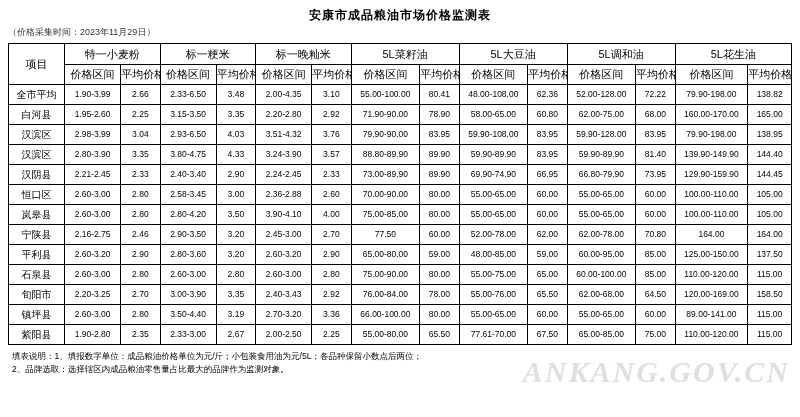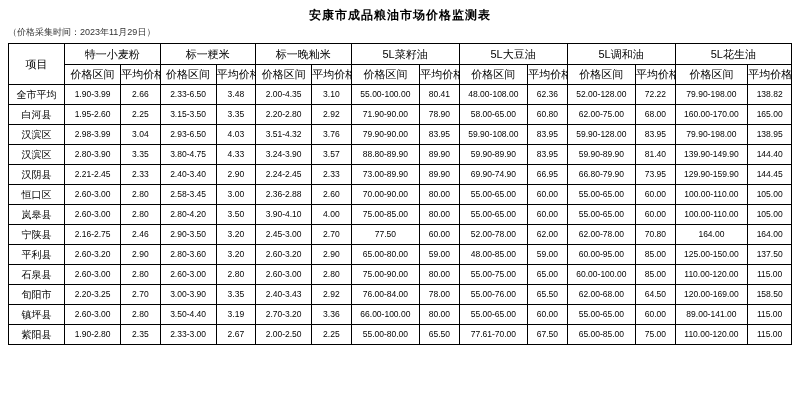--- a/index.html
+++ b/index.html
@@ -360,14 +360,19 @@
           <td>77.61-70.00</td>
           <td>67.50</td>
           <td>65.00-85.00</td>
           <td>75.00</td>
           <td>110.00-120.00</td>
           <td>115.00</td>
         </tr>
       </tbody>
   </table>
 
-
+  <div class="footer-notes">
+    <div>填表说明：1、填报数字单位：成品粮油价格单位为元/斤；小包装食用油为元/5L；各品种保留小数点后两位；</div>
+    <div>2、品牌选取：选择辖区内成品粮油零售量占比最大的品牌作为监测对象。</div>
+  </div>
+
+  <div class="watermark">ANKANG.GOV.CN</div>
 </div>
 
 </body></html>

